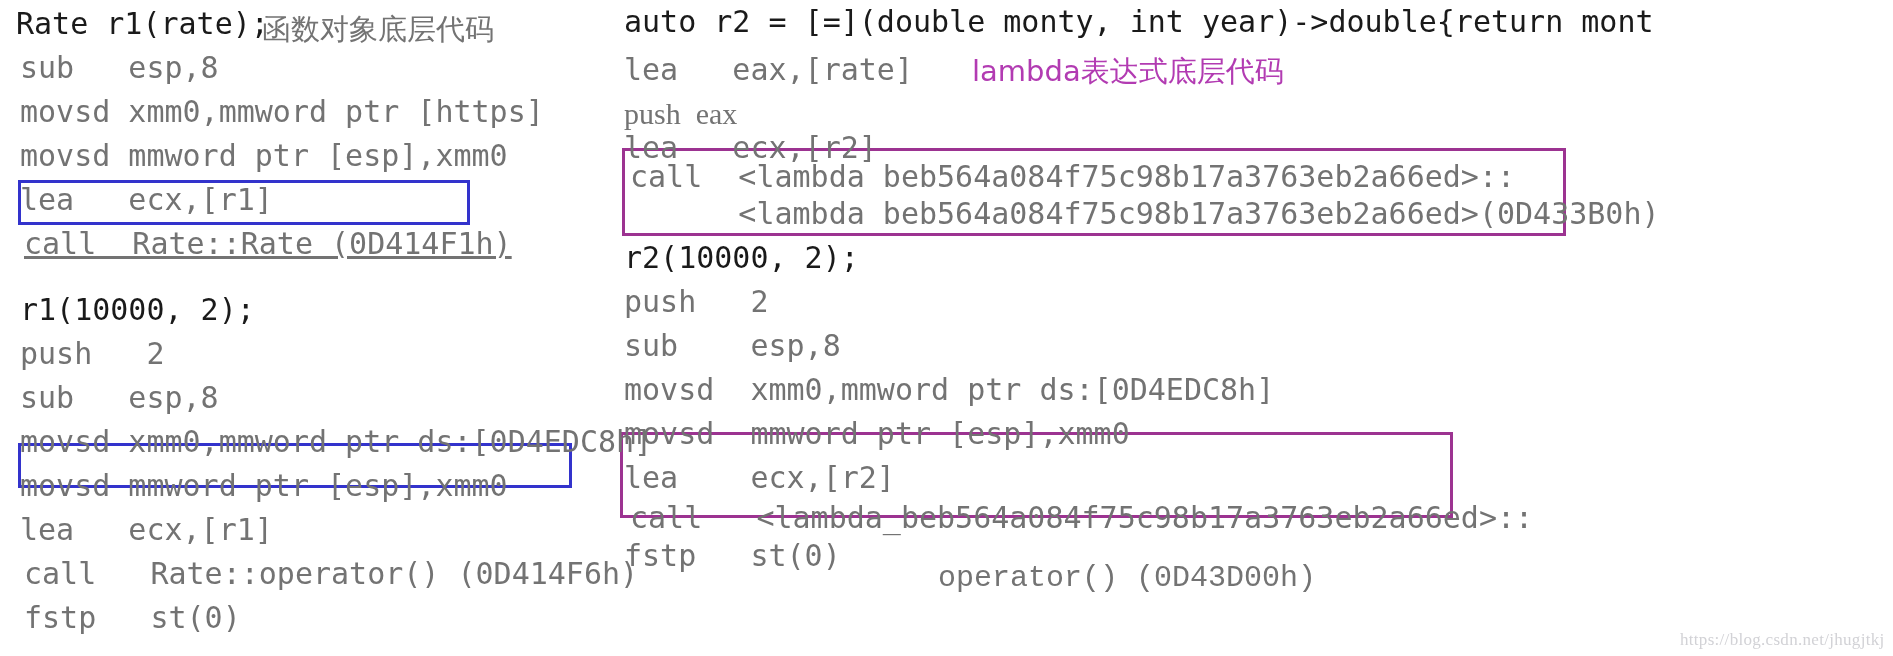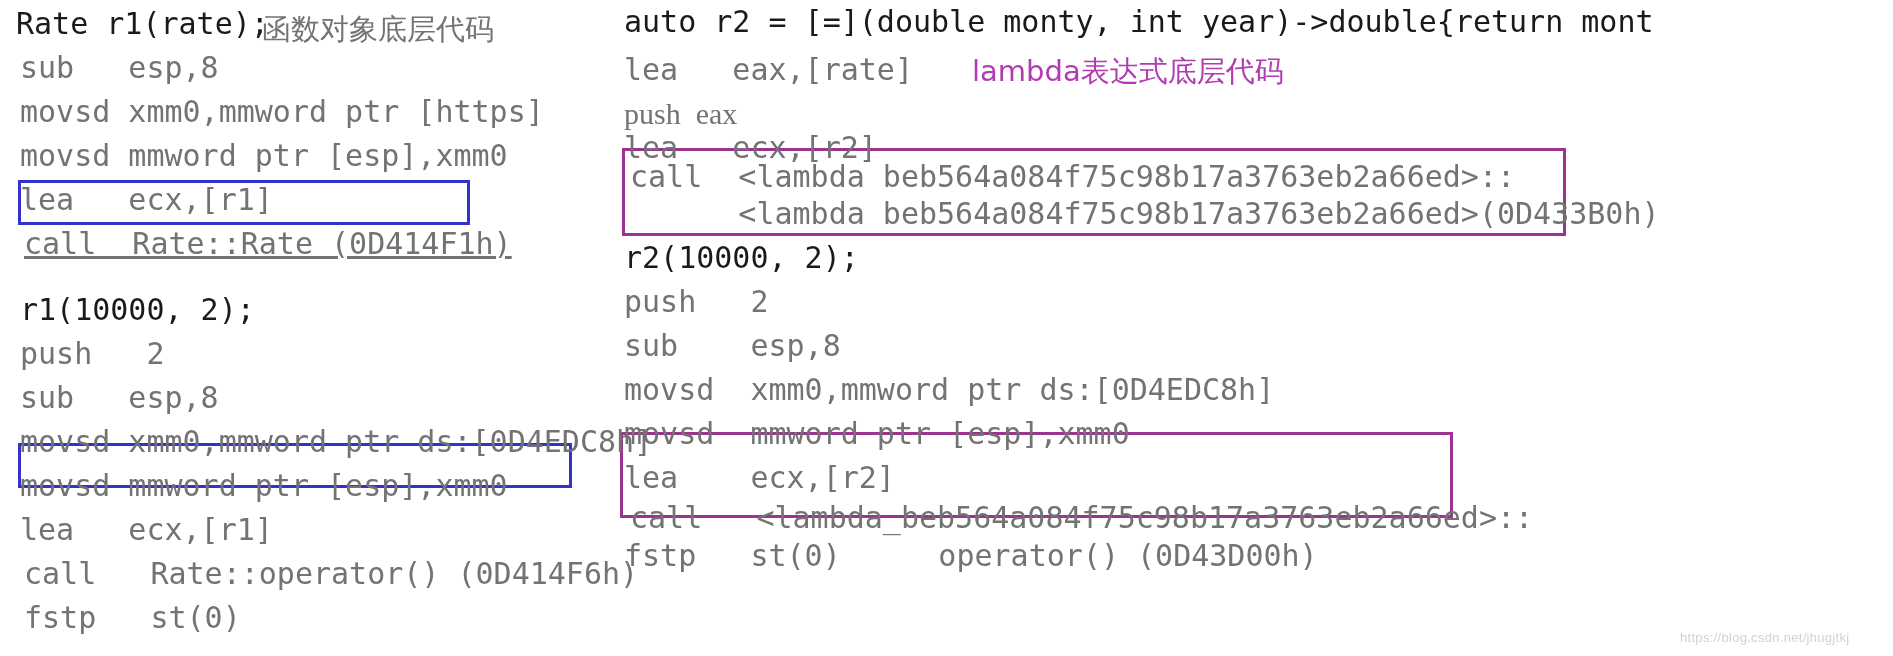--- a/index.html
+++ b/index.html
@@ -55,22 +55,22 @@
     box-sizing: border-box;
     background: transparent;
   }
   .box-blue   { border: 3px solid #3333cc; }
   .box-purple { border: 3px solid #9c3391; }
 
   
   .watermark {
     position: absolute;
     white-space: pre;
-    font-family: Liberation Sans, sans-serif;
-    font-size: 13px;
+    font-family: Liberation Serif, serif;
+    font-size: 17px;
     color: #d2d2d6;
     letter-spacing: 0.3px;
   }
 
   
   .layer-boxes { z-index: 1; }
   .layer-text  { z-index: 2; }
 </style>
 </head>
 <body>
@@ -140,20 +140,20 @@
     <div class="line asm" style="left:624px; top:368px;">movsd  xmm0,mmword ptr ds:[0D4EDC8h]</div>
 
     <div class="line asm" style="left:624px; top:412px;">movsd  mmword ptr [esp],xmm0</div>
 
     <div class="line asm" style="left:624px; top:456px;">lea    ecx,[r2]</div>
 
     <div class="line asm" style="left:630px; top:496px;">call   &lt;lambda_beb564a084f75c98b17a3763eb2a66ed&gt;::</div>
 
     <div class="line asm" style="left:624px; top:534px;">fstp   st(0)</div>
 
-    <div class="line asm" style="left:830px; top:534px;">      operator() (0D43D00h)</div>
+    <div class="line asm" style="left:830px; top:556px;font-family:Liberation Mono, monospace;">      operator() (0D43D00h)</div>
 
     <div class="annot" style="left:972px; top:54px; color:#b23bb2;">lambda表达式底层代码</div>
 
     <div class="watermark" style="left:1680px; top:630px;">https://blog.csdn.net/jhugjtkj</div>
 
   </div>
 </div>
 
 </body></html>

